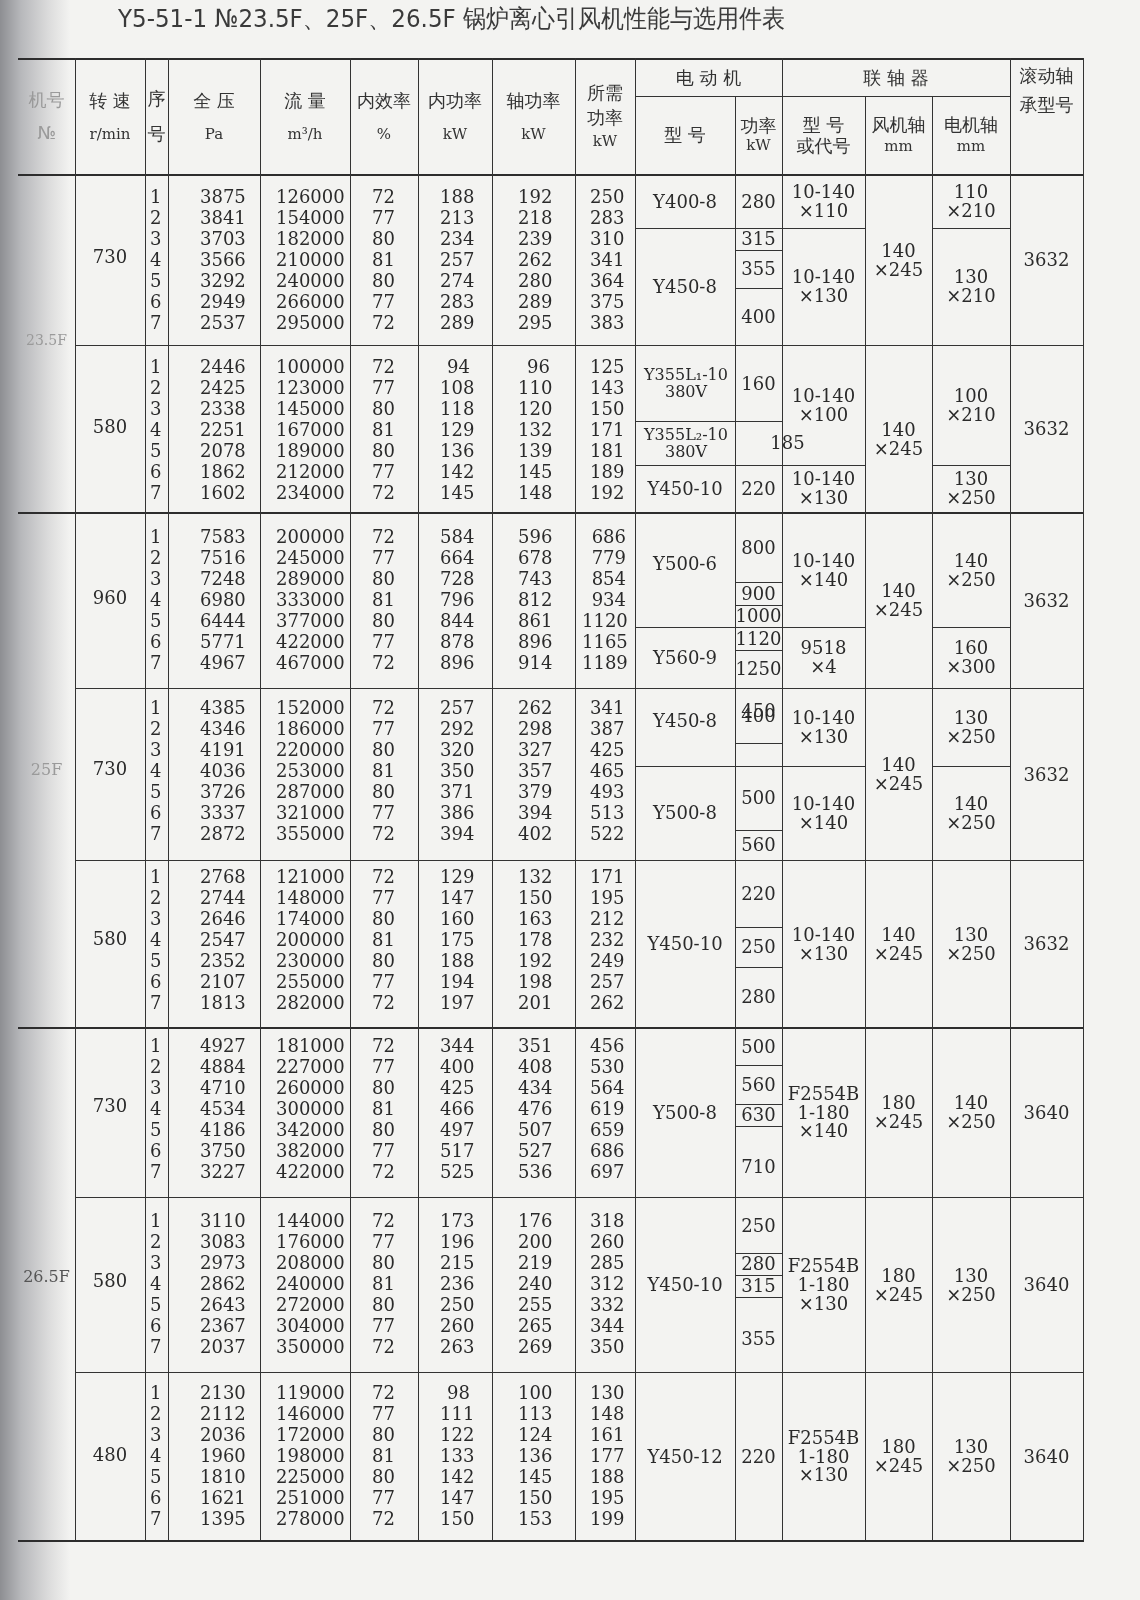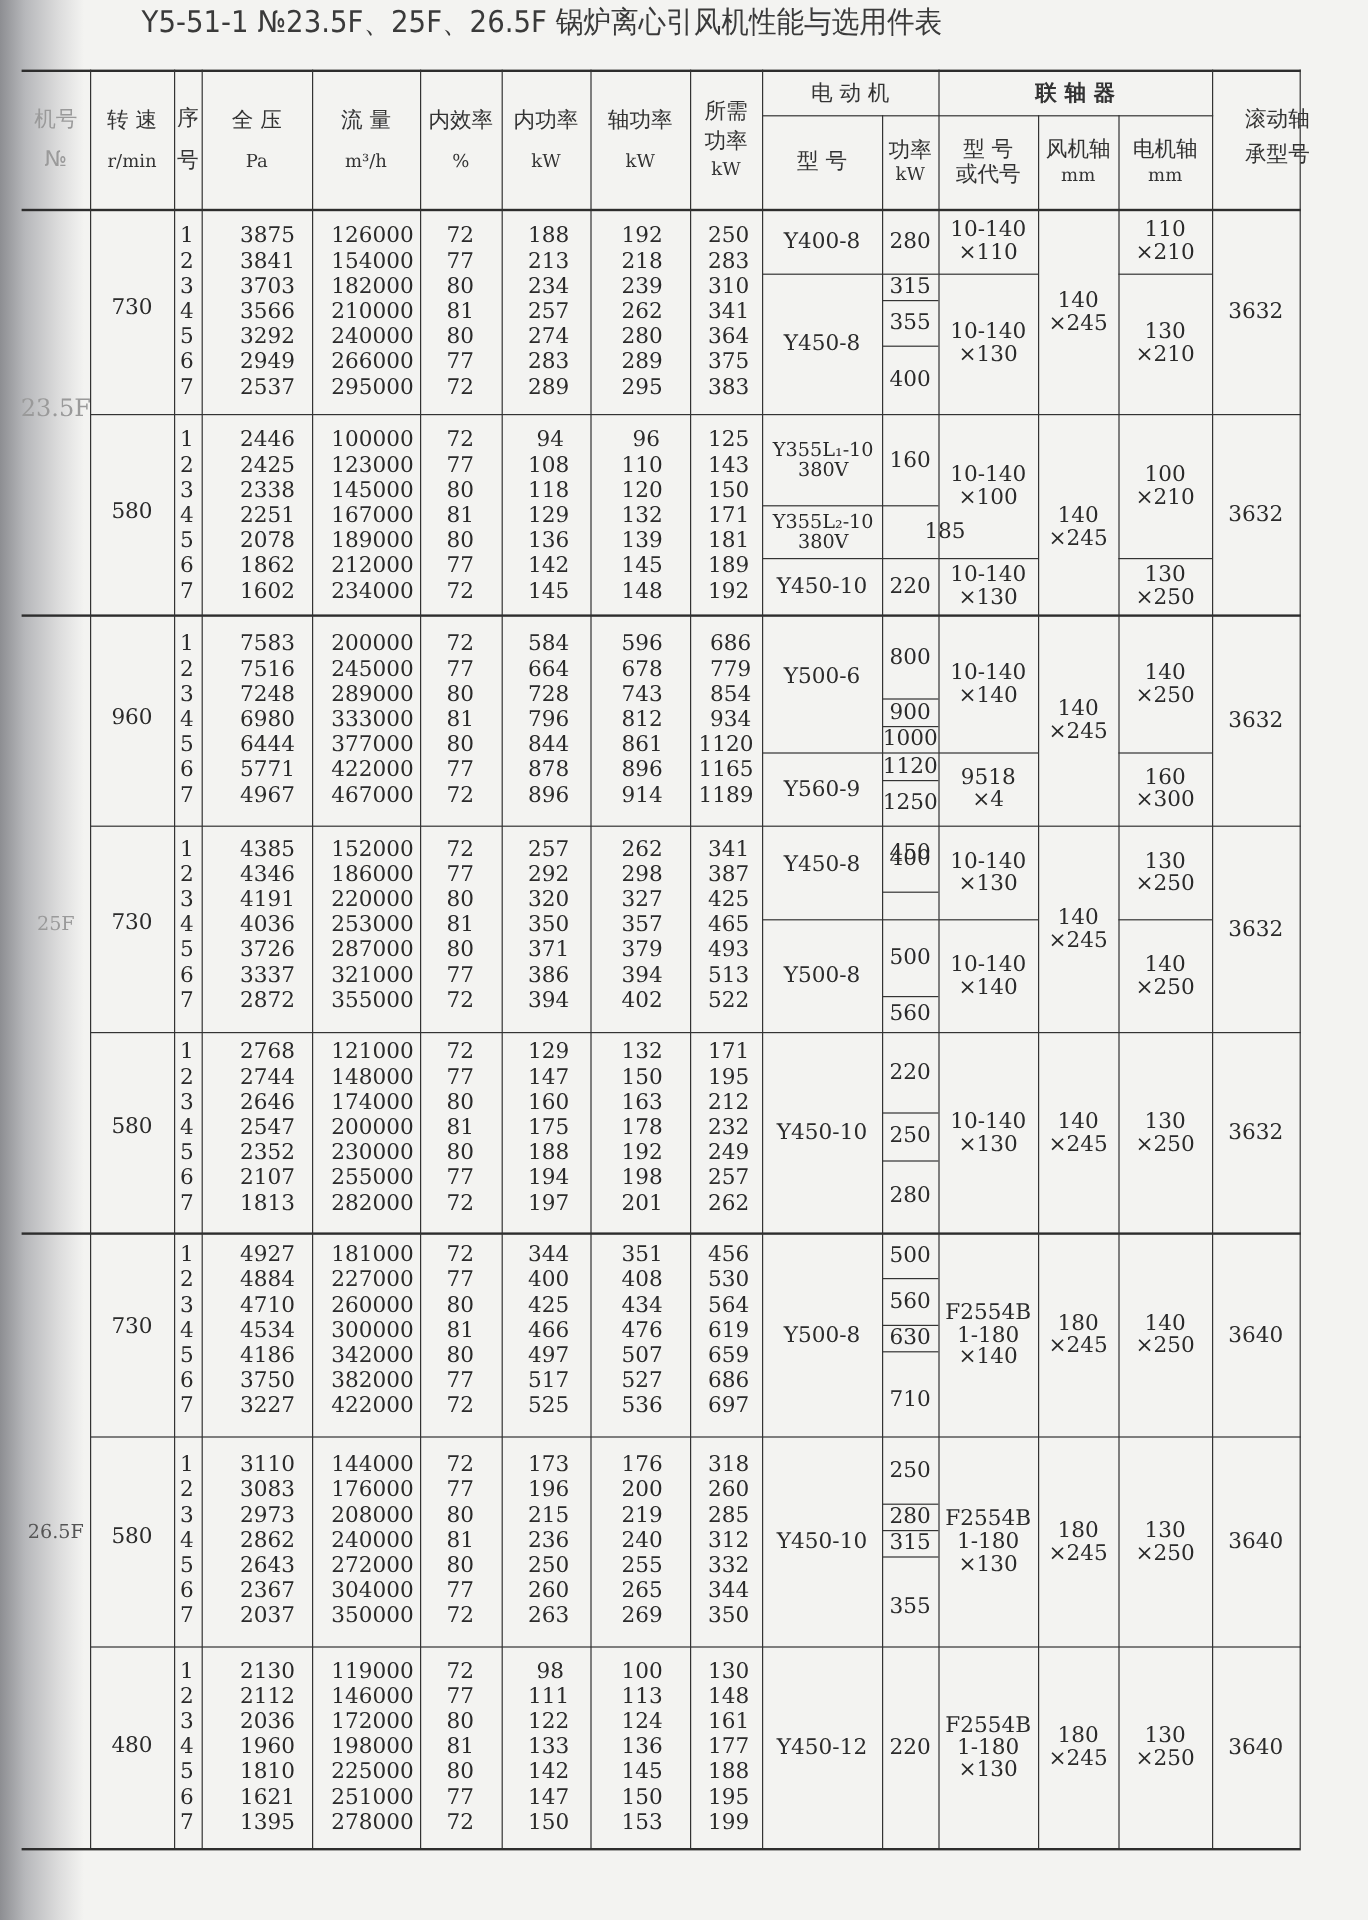--- a/index.html
+++ b/index.html
@@ -105,39 +105,39 @@
     <span>所需</span>
     <span style="margin-top:6px">功率</span>
     <span class="u" style="margin-top:6px">kW</span>
   </div>
   <div class="cell hdr" style="left:635px;top:60px;width:147px;height:36px;">电 动 机</div>
   <div class="cell hdr" style="left:635px;top:97px;width:100px;height:77px;">型  号</div>
   <div class="cell hdr stack" style="left:735px;top:97px;width:47px;height:77px;">
     <span>功率</span>
     <span class="u" style="margin-top:2px">kW</span>
   </div>
-  <div class="cell hdr" style="left:782px;top:60px;width:228px;height:36px;font-weight:bold;">联   轴   器</div>
+  <div class="cell hdr" style="left:782px;top:60px;width:228px;height:36px;">联   轴   器</div>
   <div class="cell hdr stack" style="left:782px;top:97px;width:83px;height:77px;">
     <span>型  号</span>
     <span style="margin-top:2px">或代号</span>
   </div>
   <div class="cell hdr stack" style="left:865px;top:97px;width:67px;height:77px;">
     <span>风机轴</span>
     <span class="u" style="margin-top:4px">mm</span>
   </div>
   <div class="cell hdr stack" style="left:932px;top:97px;width:78px;height:77px;">
     <span>电机轴</span>
     <span class="u" style="margin-top:4px">mm</span>
   </div>
-  <div class="cell hdr stack" style="left:1010px;top:72px;width:73px;height:85px;padding-left:18px;">
+  <div class="cell hdr stack" style="left:1010px;top:48px;width:73px;height:85px;">
     <span>滚动轴</span>
     <span style="margin-top:10px">承型号</span>
   </div>
 
-  <div class="cell faint" style="left:18px;top:325px;width:57px;height:30px;font-size:20px;">23.5F</div>
+  <div class="cell faint" style="left:18px;top:325px;width:57px;height:30px;font-size:14px;">23.5F</div>
   <div class="cell faint" style="left:18px;top:755px;width:57px;height:30px;font-size:16px;">25F</div>
   <div class="cell" style="left:18px;top:1262px;width:57px;height:30px;font-size:16px;color:#555;">26.5F</div>
 
   <div class="cell num" style="left:75px;top:245px;width:70px;height:24px;">730</div>
   <div class="col" style="left:150px;top:186px;">1
 2
 3
 4
 5
 6

